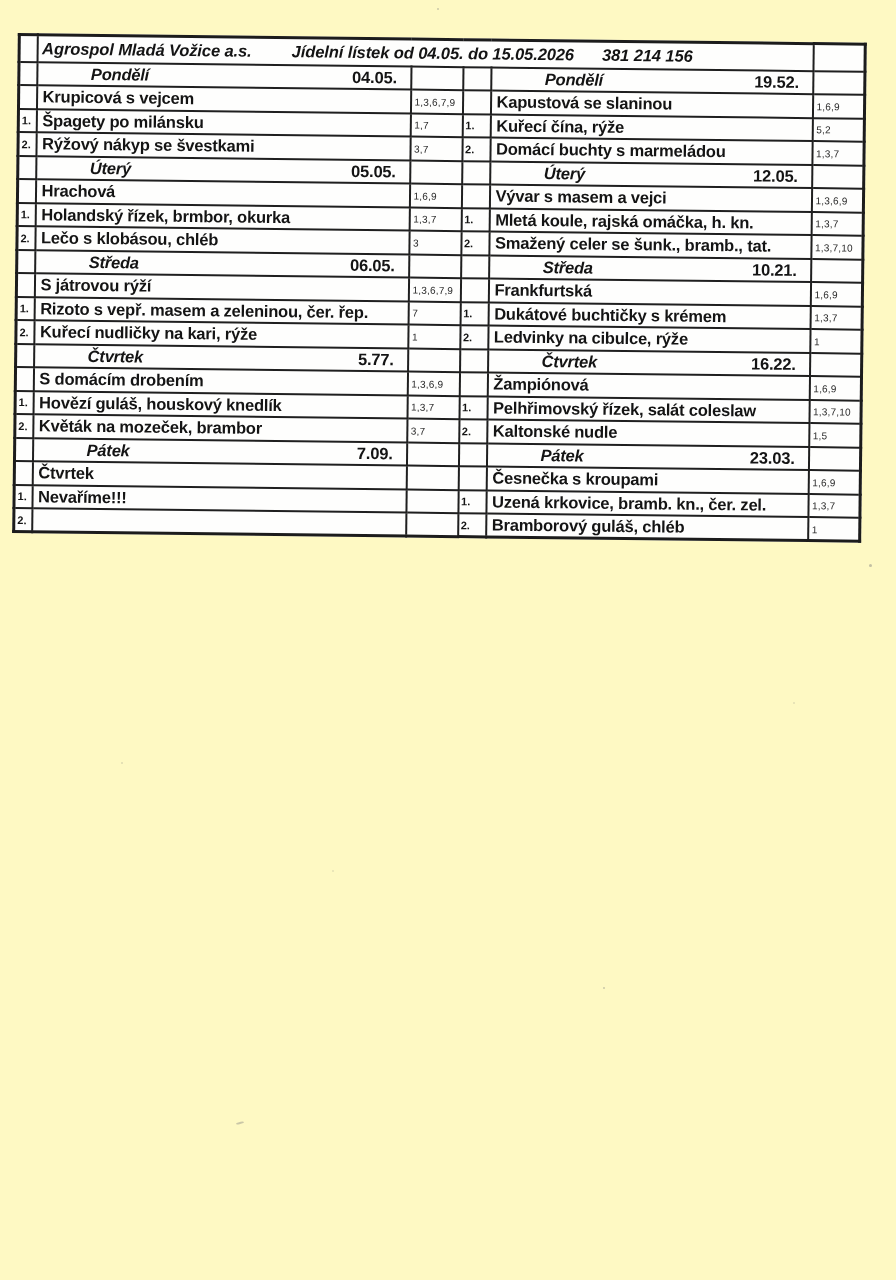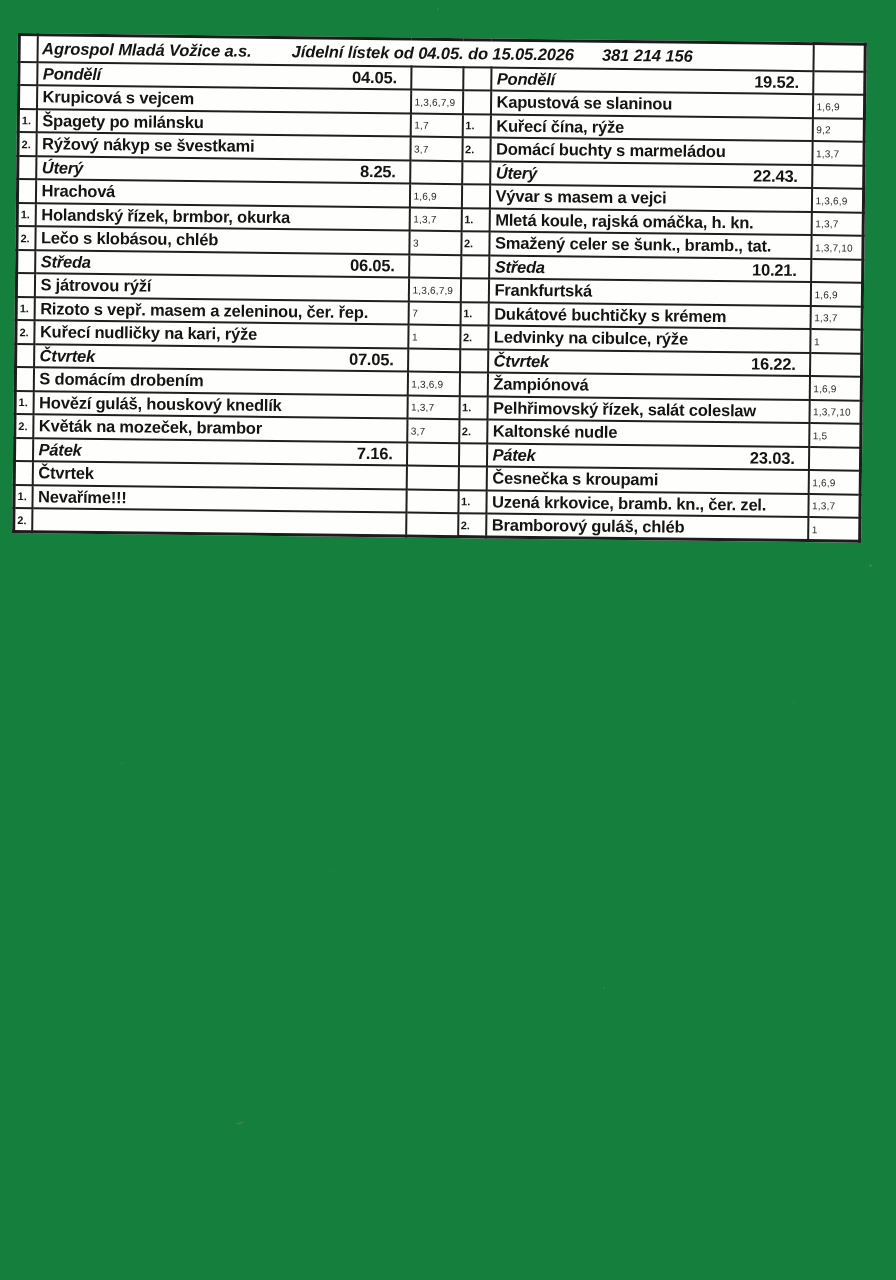--- a/index.html
+++ b/index.html
@@ -4,21 +4,21 @@
 <style>
   html, body { margin: 0; padding: 0; }
   body {
     font-family: "Liberation Sans", sans-serif;
     background: #e8e8e8;
   }
   .page {
     position: relative;
     width: 896px;
     height: 1280px;
-    background: #15803d;
+    background: #fef9c3;
     overflow: hidden;
   }
   .tilt {
     position: absolute;
     left: 15px;
     top: 35px;
     transform: rotate(0.65deg);
     transform-origin: 20% 50%;
   }
   table.menu {
@@ -55,20 +55,21 @@
   }
   td.dish {
     font-weight: 700;
     font-size: 16.5px;
     letter-spacing: -0.2px;
     padding: 0 3px 0 5px !important;
   }
   td.dayrow .dayname {
     font-style: italic;
     float: left;
+    margin-left: 48px;
   }
   td.dayrow .daydate {
     float: right;
     padding-right: 10px;
   }
   td.allerg {
     font-size: 10px;
     font-weight: 400;
     letter-spacing: 0.2px;
     color: #2a2a2a;
@@ -126,41 +127,41 @@
             <td class="cell num" style="padding-left: 6px;"><span></span></td>
             <td class="cell dish"><span class="dishtext">Kapustová se slaninou</span></td>
             <td class="cell allerg"><span>1,6,9</span></td>
           </tr>
           <tr>
             <td class="cell num"><span>1.</span></td>
             <td class="cell dish"><span class="dishtext">Špagety po milánsku</span></td>
             <td class="cell allerg"><span>1,7</span></td>
             <td class="cell num" style="padding-left: 6px;"><span>1.</span></td>
             <td class="cell dish"><span class="dishtext">Kuřecí čína, rýže</span></td>
-            <td class="cell allerg"><span>9,2</span></td>
+            <td class="cell allerg"><span>5,2</span></td>
           </tr>
           <tr>
             <td class="cell num"><span>2.</span></td>
             <td class="cell dish"><span class="dishtext">Rýžový nákyp se švestkami</span></td>
             <td class="cell allerg"><span>3,7</span></td>
             <td class="cell num" style="padding-left: 6px;"><span>2.</span></td>
             <td class="cell dish"><span class="dishtext">Domácí buchty s marmeládou</span></td>
             <td class="cell allerg"><span>1,3,7</span></td>
           </tr>
           <tr>
             <td class="cell num"></td>
             <td class="cell dish dayrow">
               <span class="dayname">Úterý</span>
-              <span class="daydate">8.25.</span>
+              <span class="daydate">05.05.</span>
             </td>
             <td class="cell allerg"></td>
             <td class="cell num" style="padding-left: 6px;"></td>
             <td class="cell dish dayrow">
               <span class="dayname">Úterý</span>
-              <span class="daydate">22.43.</span>
+              <span class="daydate">12.05.</span>
             </td>
             <td class="cell allerg"></td>
           </tr>
           <tr>
             <td class="cell num"><span></span></td>
             <td class="cell dish"><span class="dishtext">Hrachová</span></td>
             <td class="cell allerg"><span>1,6,9</span></td>
             <td class="cell num" style="padding-left: 6px;"><span></span></td>
             <td class="cell dish"><span class="dishtext">Vývar s masem a vejci</span></td>
             <td class="cell allerg"><span>1,3,6,9</span></td>
@@ -216,21 +217,21 @@
             <td class="cell dish"><span class="dishtext">Kuřecí nudličky na kari, rýže</span></td>
             <td class="cell allerg"><span>1</span></td>
             <td class="cell num" style="padding-left: 6px;"><span>2.</span></td>
             <td class="cell dish"><span class="dishtext">Ledvinky na cibulce, rýže</span></td>
             <td class="cell allerg"><span>1</span></td>
           </tr>
           <tr>
             <td class="cell num"></td>
             <td class="cell dish dayrow">
               <span class="dayname">Čtvrtek</span>
-              <span class="daydate">07.05.</span>
+              <span class="daydate">5.77.</span>
             </td>
             <td class="cell allerg"></td>
             <td class="cell num" style="padding-left: 6px;"></td>
             <td class="cell dish dayrow">
               <span class="dayname">Čtvrtek</span>
               <span class="daydate">16.22.</span>
             </td>
             <td class="cell allerg"></td>
           </tr>
           <tr>
@@ -254,21 +255,21 @@
             <td class="cell dish"><span class="dishtext">Květák na mozeček, brambor</span></td>
             <td class="cell allerg"><span>3,7</span></td>
             <td class="cell num" style="padding-left: 6px;"><span>2.</span></td>
             <td class="cell dish"><span class="dishtext">Kaltonské nudle</span></td>
             <td class="cell allerg"><span>1,5</span></td>
           </tr>
           <tr>
             <td class="cell num"></td>
             <td class="cell dish dayrow">
               <span class="dayname">Pátek</span>
-              <span class="daydate">7.16.</span>
+              <span class="daydate">7.09.</span>
             </td>
             <td class="cell allerg"></td>
             <td class="cell num" style="padding-left: 6px;"></td>
             <td class="cell dish dayrow">
               <span class="dayname">Pátek</span>
               <span class="daydate">23.03.</span>
             </td>
             <td class="cell allerg"></td>
           </tr>
           <tr>

